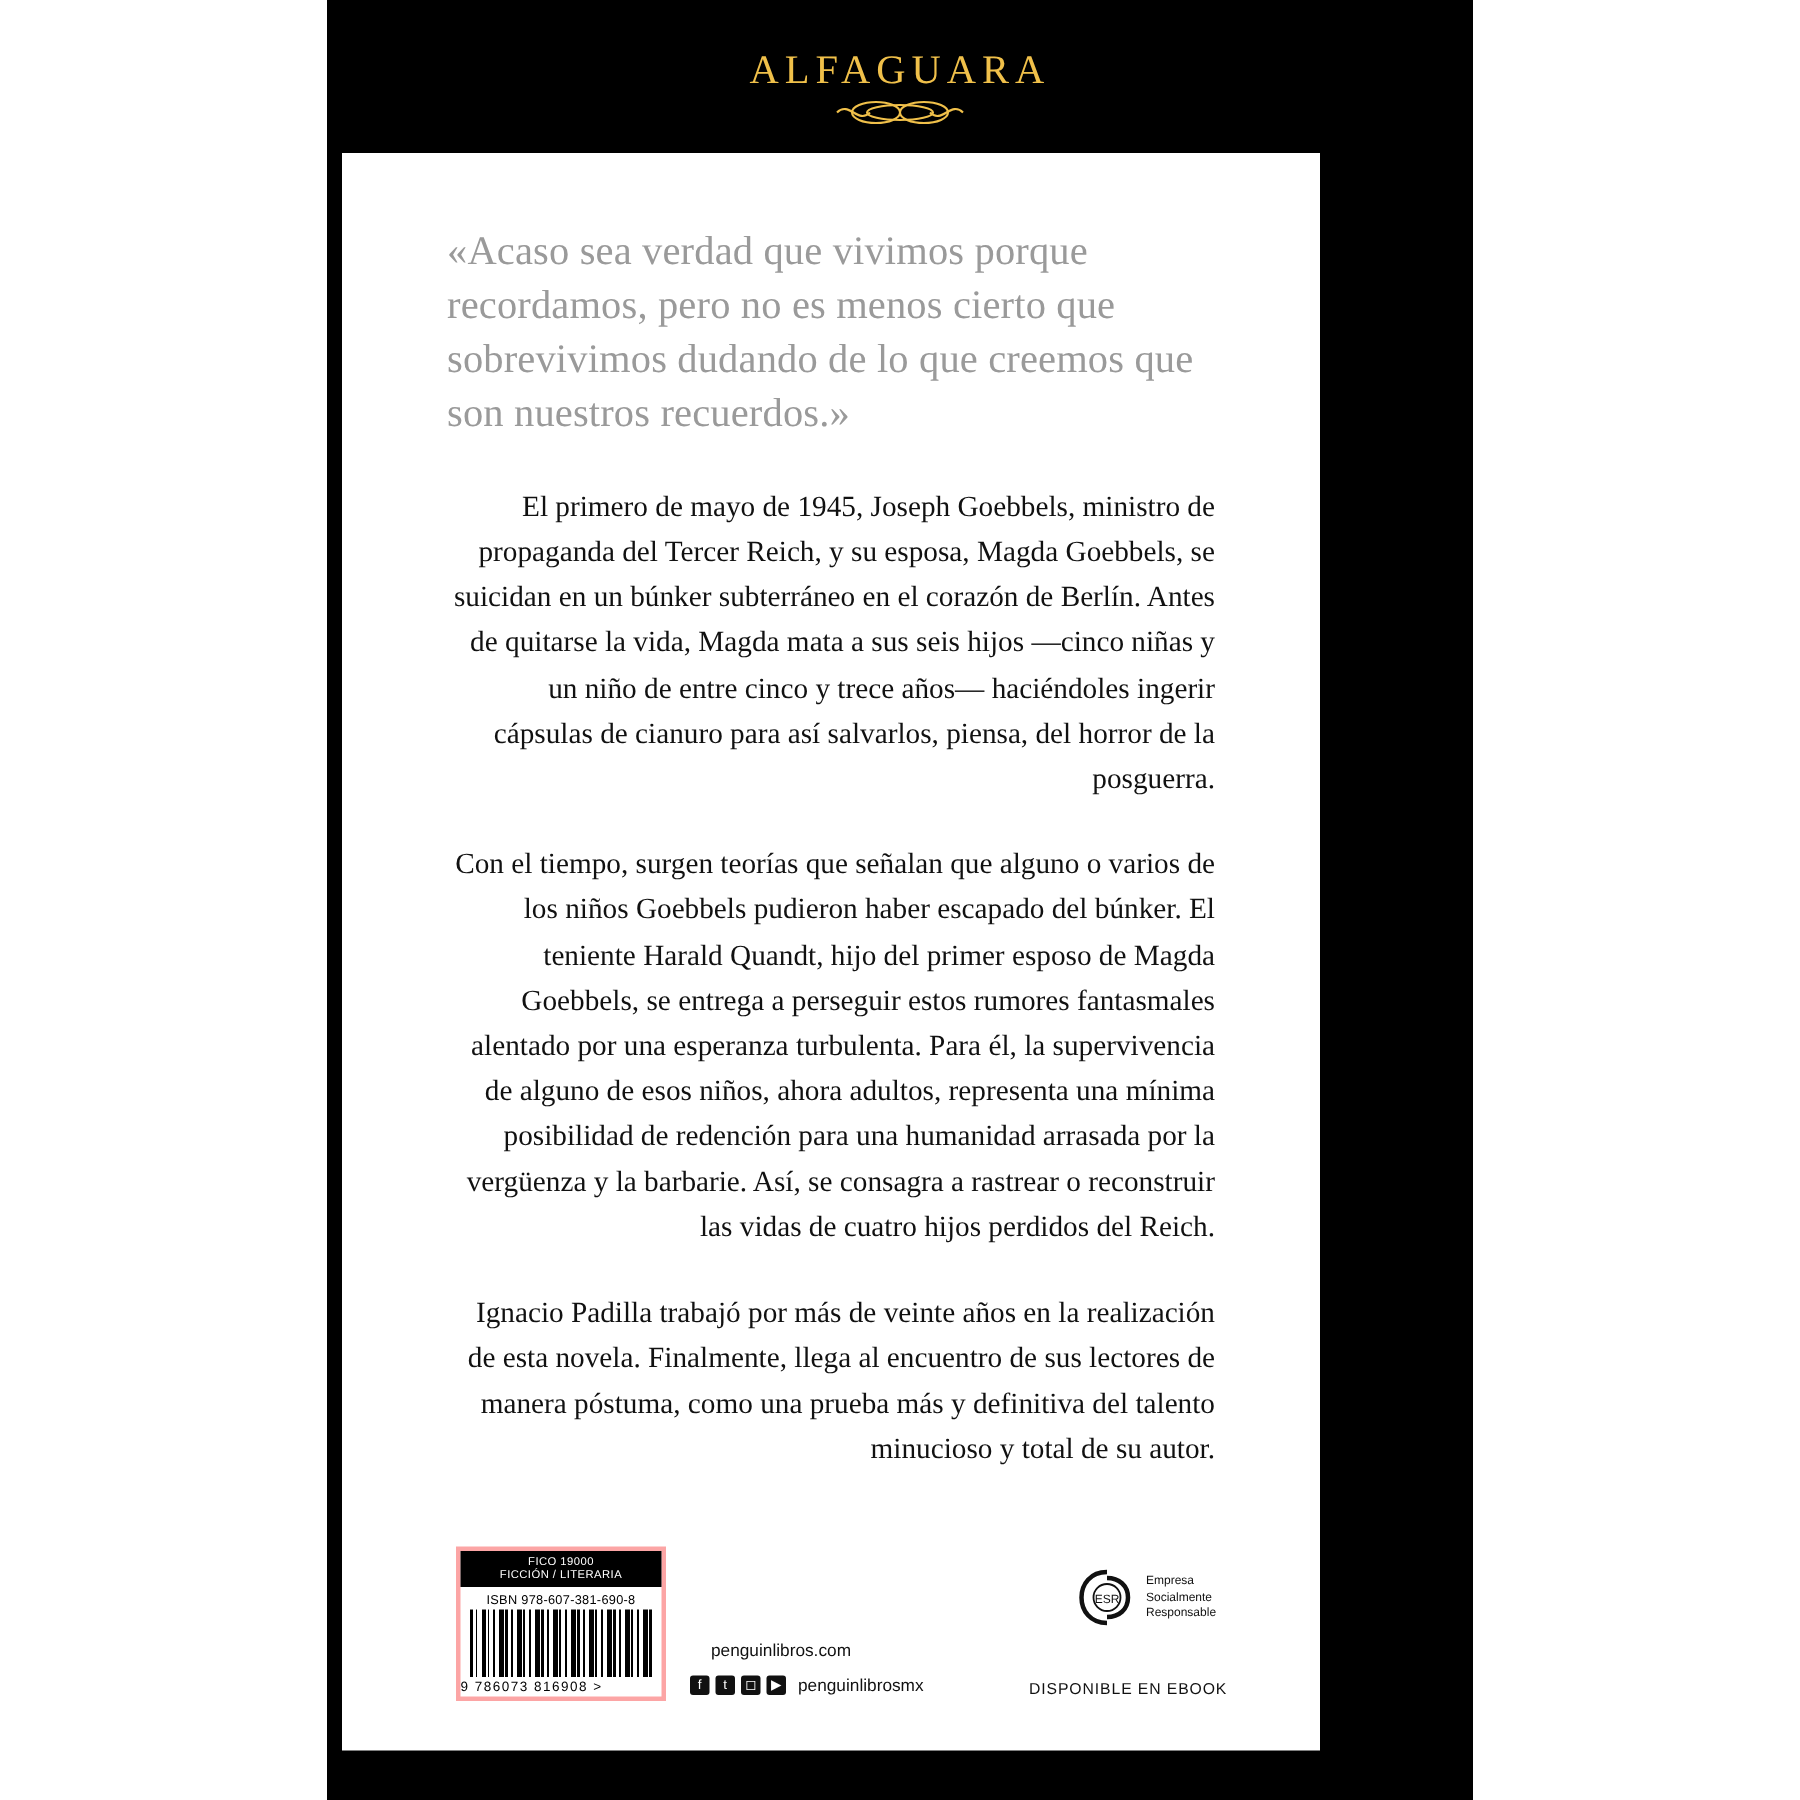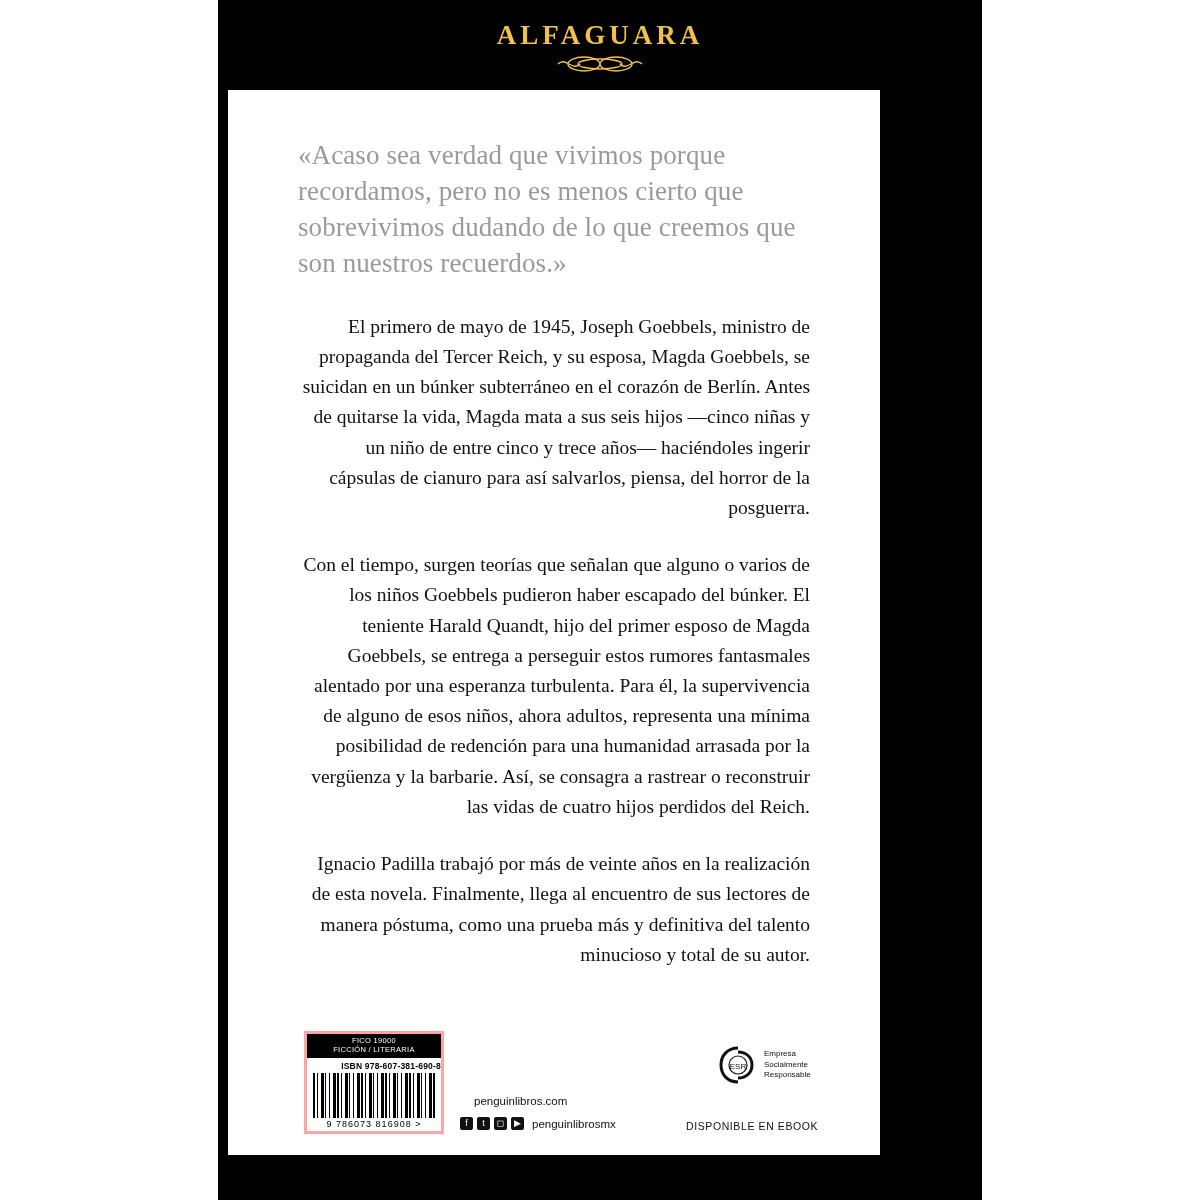--- a/index.html
+++ b/index.html
@@ -40,33 +40,34 @@
     align-items: center;
     justify-content: flex-start;
     padding-top: 22px;
     box-sizing: border-box;
   }
   .logo-text {
     color: #f0c04a;
     font-family: "Liberation Serif", serif;
     font-size: 27px;
     letter-spacing: 4px;
-    font-weight: 700;
+    font-weight: 400;
     line-height: 1;
+    margin-top: 11px;
   }
   .logo-orn {
     margin-top: 4px;
     color: #f0c04a;
     line-height: 1;
   }
   
   .panel {
     position: absolute;
     left: 228px;
-    top: 90px;
+    top: 102px;
     width: 652px;
     height: 1065px;
     background: #ffffff;
     box-sizing: border-box;
     padding: 48px 70px 0 70px;
   }
   .pull-quote {
     color: #9a9a9a;
     font-size: 27px;
     line-height: 1.33;
@@ -106,39 +107,38 @@
     font-family: "Liberation Sans", sans-serif;
     font-size: 7.5px;
     text-align: center;
     line-height: 1.25;
     padding: 2px 0 3px 0;
     letter-spacing: 0.3px;
   }
   .bc-isbn {
     font-family: "Liberation Sans", sans-serif;
     font-size: 8.5px;
-    text-align: right;
+    text-align: center;
     padding: 3px 0 2px 0;
     color: #000;
     letter-spacing: 0.2px;
-    font-weight: bold;
   }
   .bc-bars {
     height: 45px;
     margin: 0 6px;
     background:
       repeating-linear-gradient(to right,
         #000 0 2px, #fff 2px 4px, #000 4px 5px, #fff 5px 8px,
         #000 8px 11px, #fff 11px 12px, #000 12px 13px, #fff 13px 16px,
         #000 16px 17px, #fff 17px 20px, #000 20px 23px, #fff 23px 24px);
   }
   .bc-num {
     font-family: "Liberation Sans", sans-serif;
     font-size: 9px;
-    text-align: center;
+    text-align: left;
     letter-spacing: 1px;
     padding: 1px 0 2px 0;
     color: #000;
   }
   
   .web {
     position: absolute;
     left: 232px;
     top: 70px;
     font-family: "Liberation Sans", sans-serif;

